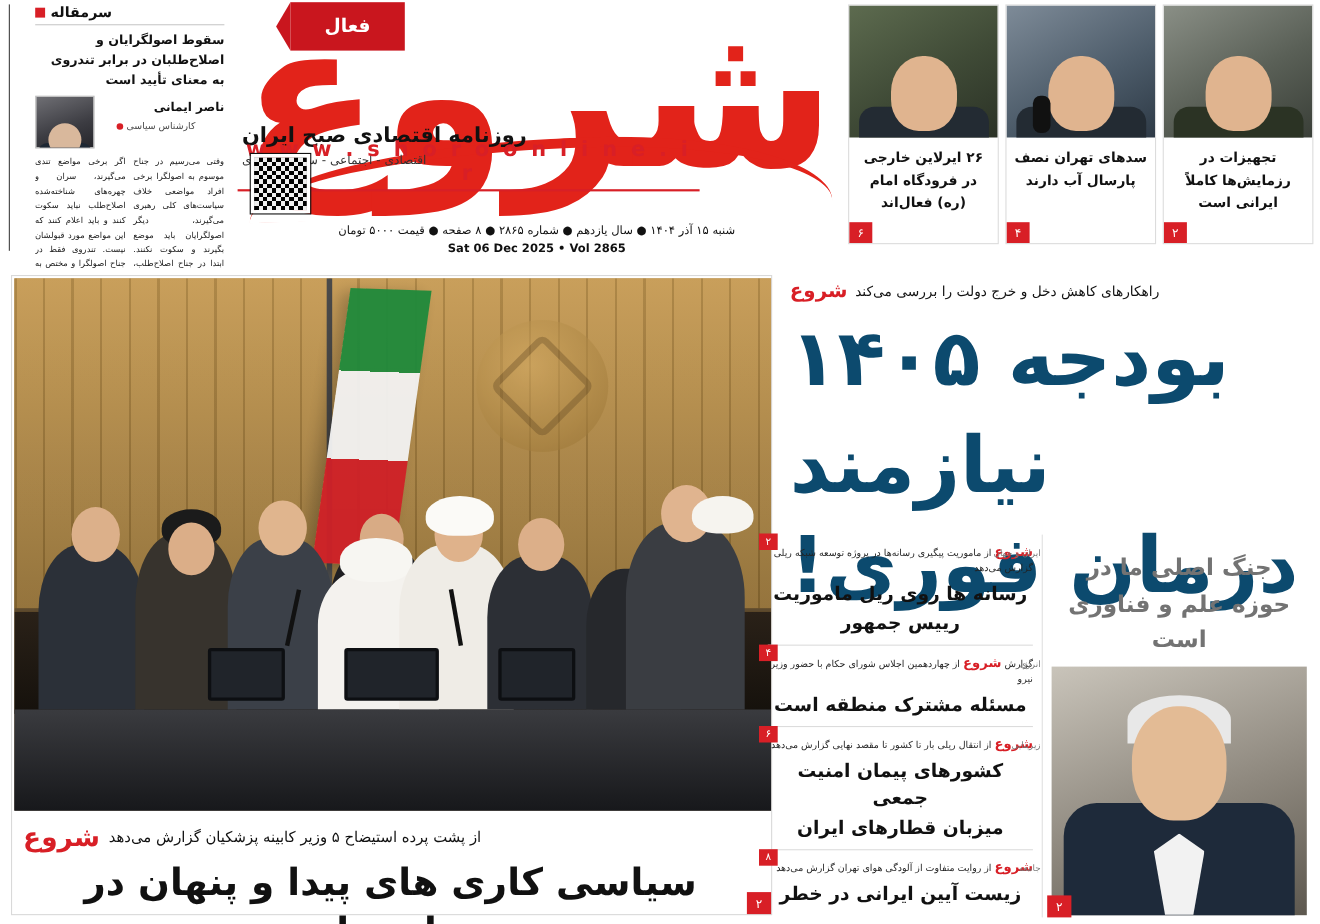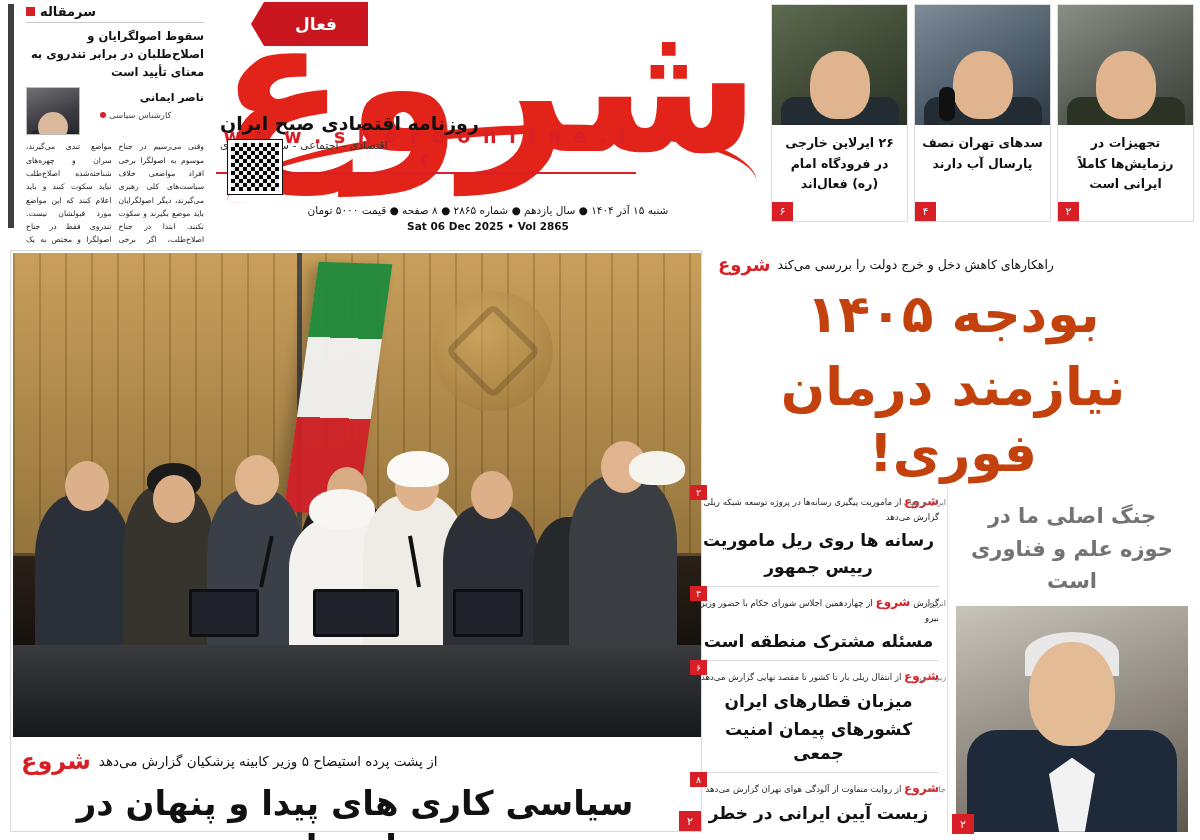--- a/index.html
+++ b/index.html
@@ -17,22 +17,22 @@
   }
 
   
   .masthead-row {
     position: absolute; top: 0; left: 0; width: 1200px; height: 232px;
   }
 
   
   .editorial {
     position: absolute; top: 4px; left: 8px; width: 196px; height: 224px;
-    border-left: 6px solid #404040;
-    padding-left: 12px;
+    border-left: 1px solid #404040;
+    padding-left: 23px;
     direction: rtl;
   }
   .editorial-head {
     display: flex; justify-content: flex-end; align-items: center; gap: 5px;
     border-bottom: 1px solid #c9c9c9; padding-bottom: 3px; margin-bottom: 5px;
   }
   .editorial-head .label {
     font-size: 13px; font-weight: bold; color: #111;
   }
   .editorial-head .sq { width: 9px; height: 9px; background: #d81f26; }
@@ -247,22 +247,22 @@
   .lead {
     position: absolute; top: 250px; left: 712px; width: 482px; height: 238px;
     direction: rtl; padding: 4px 6px;
   }
   .lead-kicker {
     display: flex; flex-direction: row-reverse; align-items: center; gap: 7px;
     font-size: 12.5px; color: #111; justify-content: flex-start;
   }
   .lead-kicker .brand { color: #d81f26; font-weight: bold; font-size: 18px; }
   .lead-title {
-    margin-top: 6px; font-size: 52px; font-weight: bold; color: #c2410c;
-    text-align: center; line-height: 1.28; letter-spacing: -1px;
+    margin-top: 6px; font-size: 71px; font-weight: bold; color: #0c4a6e;
+    text-align: left; line-height: 1.28; letter-spacing: -1px;
   }
 
   
   .newslist {
     position: absolute; top: 486px; left: 690px; width: 258px; height: 348px;
     direction: rtl; border-right: 1px solid #e0e0e0; padding: 0 8px;
   }
   .news-item { position: relative; padding: 6px 0 7px; border-bottom: 1px solid #dcdcdc; }
   .news-item:last-child { border-bottom: none; }
   .news-kicker {
@@ -480,22 +480,22 @@
     </div>
 
     <div class="news-item">
       <div class="news-pagenum">
         <span class="num">۶</span>
       </div>
       <div class="news-kicker">
         <span class="brand">شروع</span>
         <span>از انتقال ریلی بار تا کشور تا مقصد نهایی گزارش می‌دهد</span>
       </div>
+      <div class="news-title">کشورهای پیمان امنیت جمعی</div>
       <div class="news-title">میزبان قطارهای ایران</div>
-      <div class="news-title">کشورهای پیمان امنیت جمعی</div>
       <div class="news-section-v">زیربنایی</div>
     </div>
 
     <div class="news-item">
       <div class="news-pagenum">
         <span class="num">۸</span>
       </div>
       <div class="news-kicker">
         <span class="brand">شروع</span>
         <span>از روایت متفاوت از آلودگی هوای تهران گزارش می‌دهد</span>

